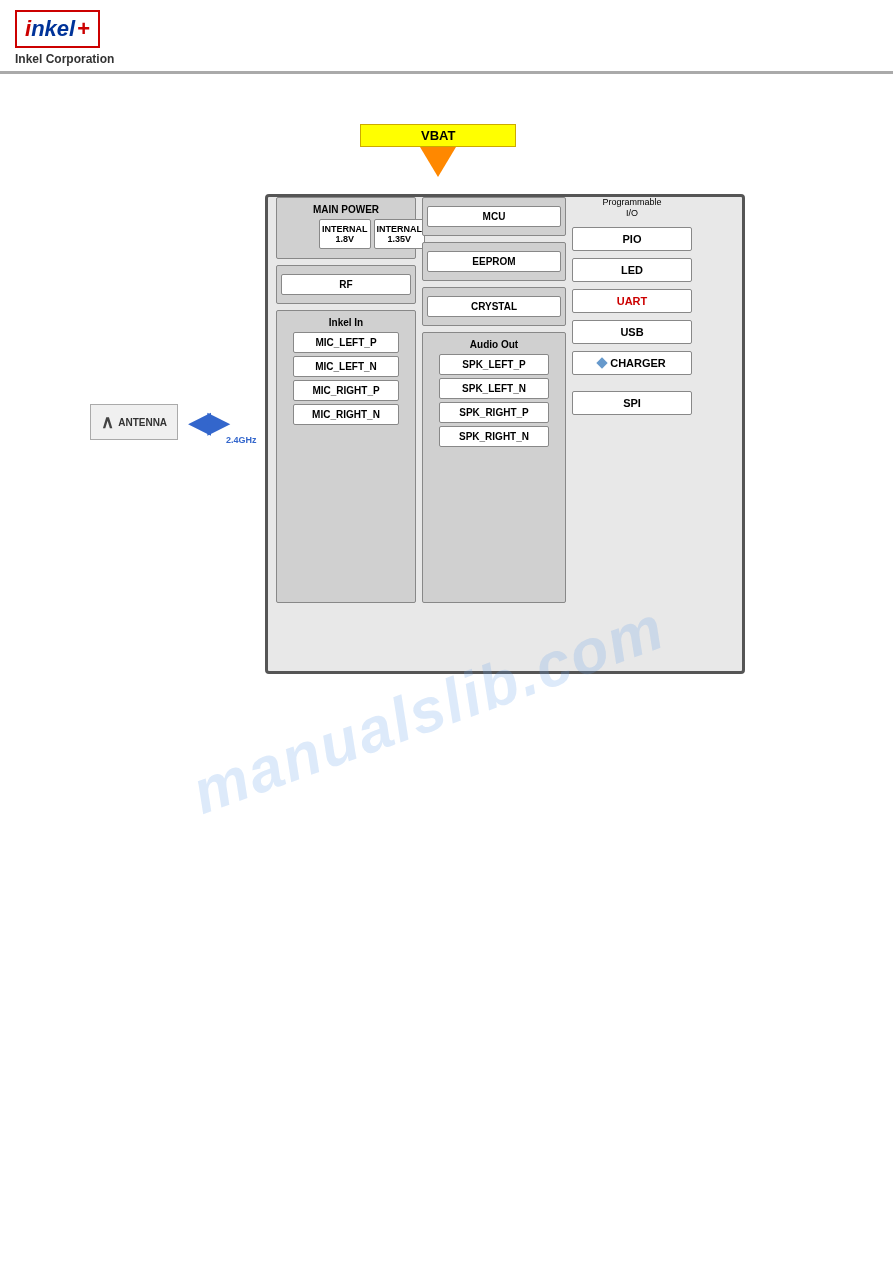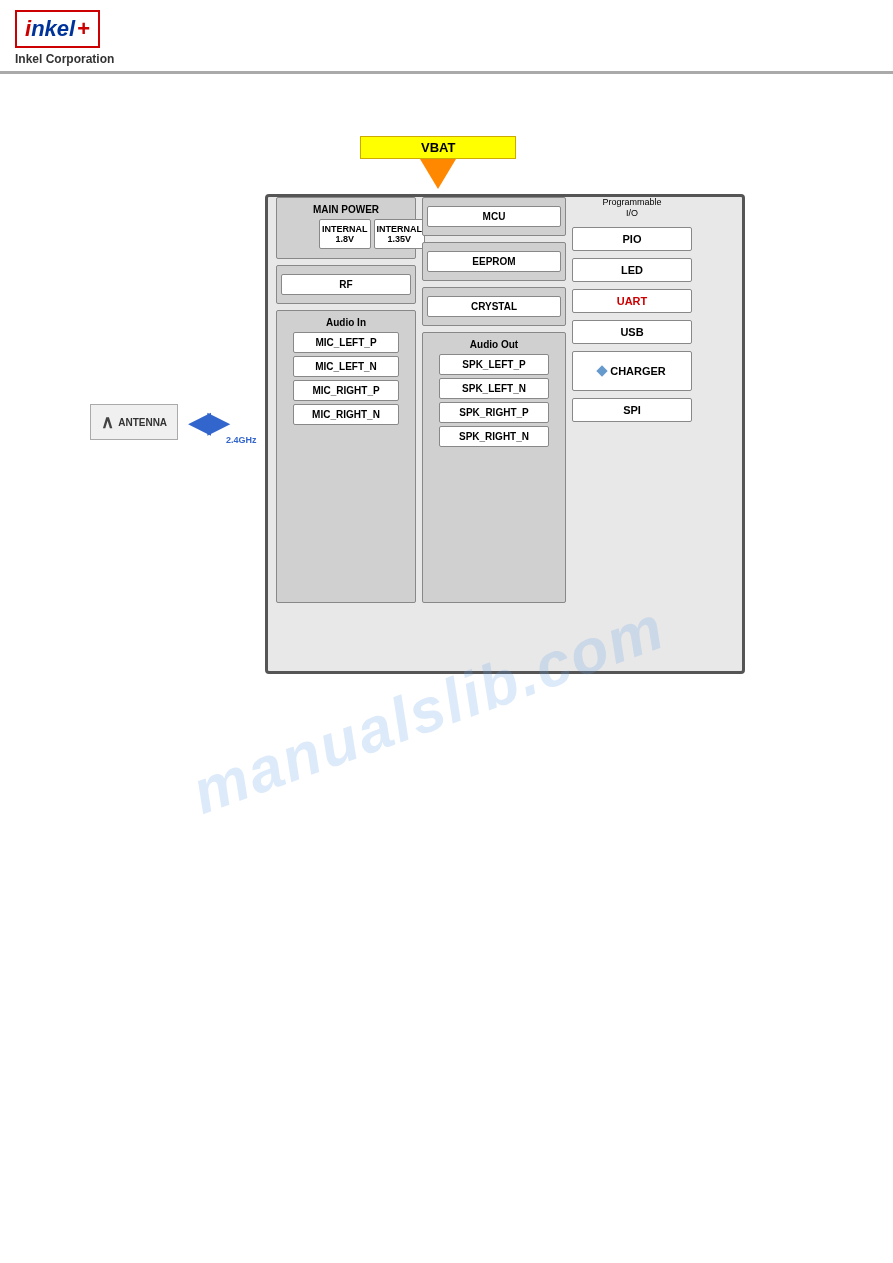--- a/index.html
+++ b/index.html
@@ -58,21 +58,21 @@
       position: relative;
       width: 893px;
       height: 640px;
       margin-top: 20px;
     }
 
     
     .vbat-container {
       position: absolute;
       left: 360px;
-      top: 42px;
+      top: 30px;
       display: flex;
       flex-direction: column;
       align-items: center;
     }
     .vbat-label {
       background: #ffff00;
       border: 1px solid #ccaa00;
       padding: 3px 60px;
       font-size: 13px;
       font-weight: bold;
@@ -280,26 +280,26 @@
       pointer-events: none;
       font-style: italic;
       font-weight: bold;
       letter-spacing: 2px;
     }
 
     .charger-block {
       background: #ffffff;
       border: 1px solid #888;
       border-radius: 2px;
-      padding: 13px 4px;
+      padding: 5px 4px;
       font-size: 11px;
       font-weight: bold;
       text-align: center;
       color: #000;
-      margin-bottom: 3px;
+      margin-bottom: 12px;
       display: flex;
       align-items: center;
       justify-content: center;
       gap: 4px;
     }
 
     .charger-diamond {
       width: 8px;
       height: 8px;
       background: #6699cc;
@@ -340,21 +340,21 @@
             <div class="inner-block-half">INTERNAL<br>1.8V</div>
             <div class="inner-block-half">INTERNAL<br>1.35V</div>
           </div>
         </div>
 
         <div class="section-box" style="padding: 8px 4px;">
           <div class="inner-block">RF</div>
         </div>
 
         <div class="section-box" style="flex:1;">
-          <div class="section-title">Audio In</div>
+          <div class="section-title">Inkel In</div>
           <div class="inner-block">MIC_LEFT_P</div>
           <div class="inner-block">MIC_LEFT_N</div>
           <div class="inner-block">MIC_RIGHT_P</div>
           <div class="inner-block">MIC_RIGHT_N</div>
         </div>
       </div>
 
       <div class="col-center">
 
         <div class="section-box" style="padding: 8px 4px;">

